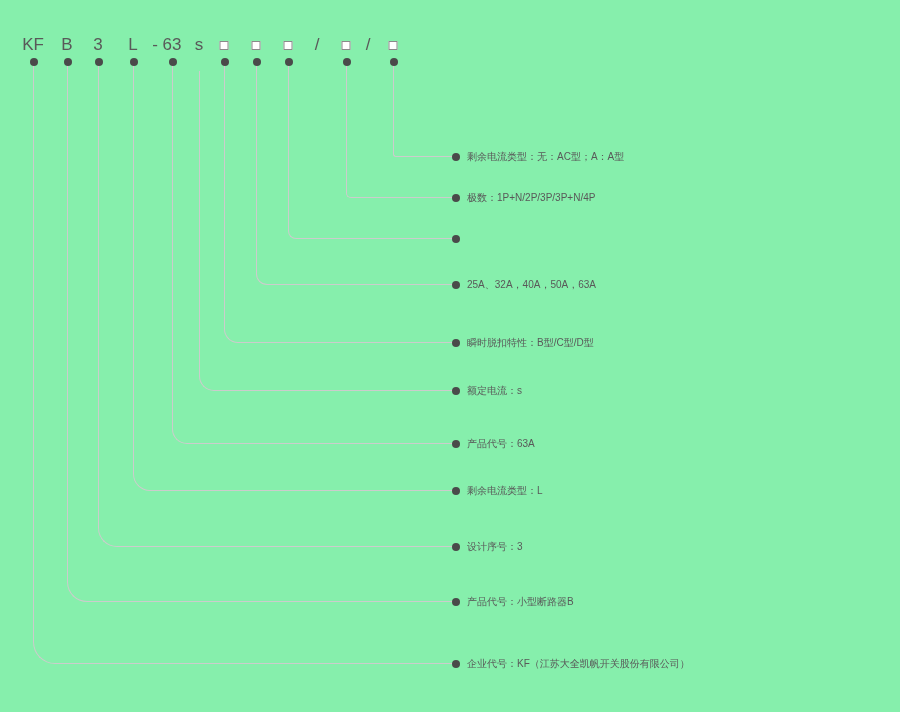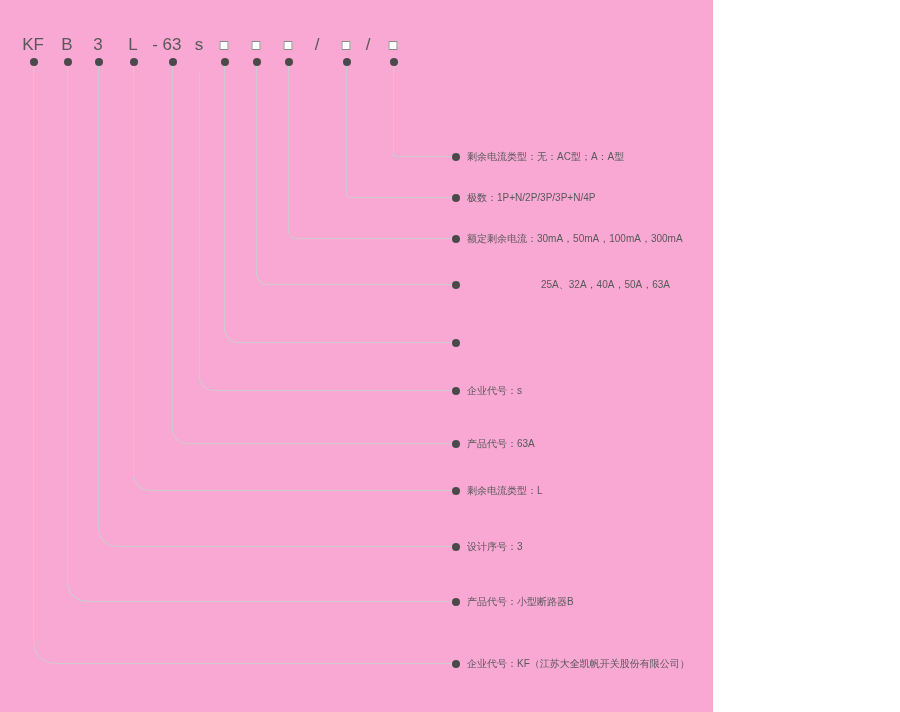--- a/index.html
+++ b/index.html
@@ -2,23 +2,23 @@
 <html><head>
 <meta charset="utf-8">
 <style>
   html, body {
     margin: 0;
     padding: 0;
     background: #ffffff;
   }
   .stage {
     position: relative;
-    width: 713px;
+    width: 900px;
     height: 712px;
-    background: #f9a8d4;
+    background: #86efac;
     overflow: hidden;
     font-family: "Liberation Sans", "DejaVu Sans", sans-serif;
   }
   
   .code-char {
     position: absolute;
     top: 35px;
     transform: translateX(-50%);
     font-size: 17px;
     line-height: 20px;
@@ -66,21 +66,20 @@
   .legend-item {
     position: absolute;
     left: 467px;
     font-size: 10px;
     line-height: 22px;
     color: #595959;
     white-space: nowrap;
   }
   .legend-line2 {
     display: block;
-    margin-left: 74px;
   }
 </style>
 </head>
 <body>
 
 <div class="stage">
 
   <span class="code-char" style="left:33px">KF</span>
   <span class="code-char" style="left:67px">B</span>
   <span class="code-char" style="left:98px">3</span>
@@ -107,28 +106,28 @@
   <div class="connector" style="left:98px;  top:62px; width:354px; height:485px; border-bottom-left-radius:19px"></div>
   <div class="connector" style="left:67px;  top:62px; width:385px; height:540px; border-bottom-left-radius:20px"></div>
   <div class="connector" style="left:33px;  top:62px; width:419px; height:602px; border-bottom-left-radius:22px"></div>
 
   <div class="legend-item" style="top:146px">
     <span>剩余电流类型：无：AC型；A：A型</span>
   </div>
   <div class="legend-item" style="top:187px">
     <span>极数：1P+N/2P/3P/3P+N/4P</span>
   </div>
-  <div class="legend-item" style="top:228px">
-    <span>额定剩余电流：30mA，50mA，100mA，300mA</span>
-  </div>
   <div class="legend-item" style="top:274px">
     <span class="legend-line2">25A、32A，40A，50A，63A</span>
   </div>
+  <div class="legend-item" style="top:332px">
+    <span>瞬时脱扣特性：B型/C型/D型</span>
+  </div>
   <div class="legend-item" style="top:380px">
-    <span>企业代号：s</span>
+    <span>额定电流：s</span>
   </div>
   <div class="legend-item" style="top:433px">
     <span>产品代号：63A</span>
   </div>
   <div class="legend-item" style="top:480px">
     <span>剩余电流类型：L</span>
   </div>
   <div class="legend-item" style="top:536px">
     <span>设计序号：3</span>
   </div>

